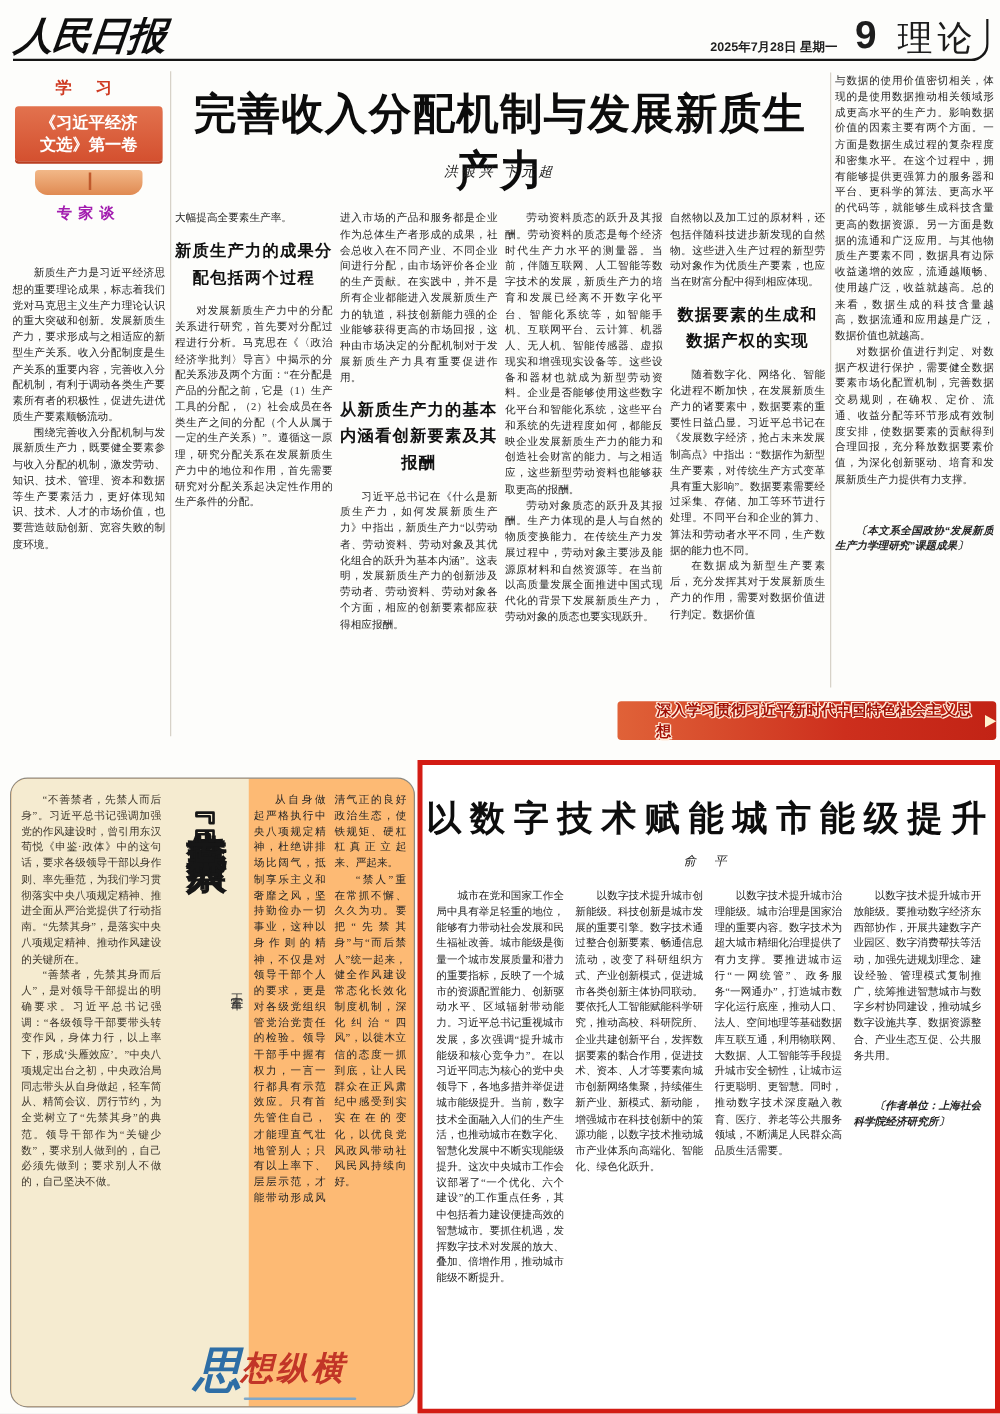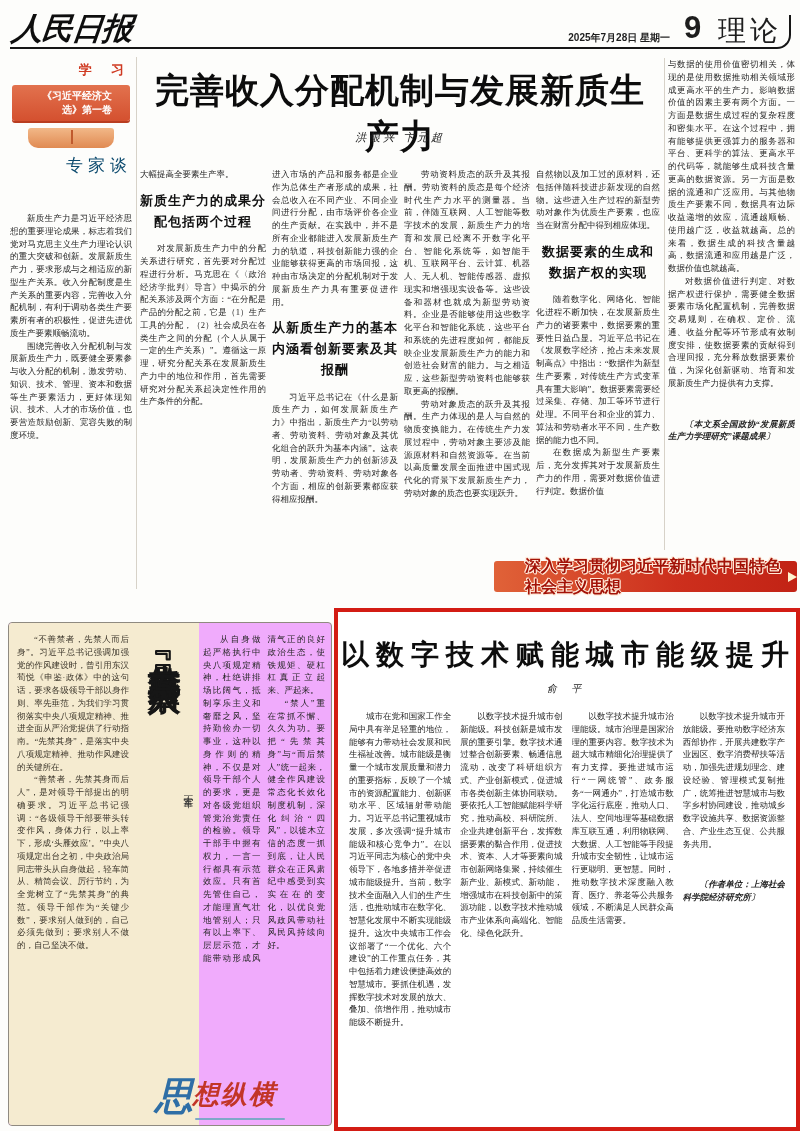--- a/index.html
+++ b/index.html
@@ -12,64 +12,64 @@
                border-bottom:2px solid #161616;border-right:2px solid #161616;
                border-bottom-right-radius:14px;}
   .hdr-date{position:absolute;left:540px;top:31px;width:130px;font-size:10px;font-weight:700;
             font-family:"Liberation Sans",sans-serif;text-align:right;}
   .hdr-page{position:absolute;left:684px;top:10px;font-size:31px;font-weight:900;
             font-family:"Liberation Sans",sans-serif;}
   .hdr-section{position:absolute;left:718px;top:12px;font-size:28px;font-weight:400;letter-spacing:4px;}
   
   .vrule{position:absolute;width:1px;background:#d7d2c8;}
   
-  .study{position:absolute;left:10px;top:57px;width:122px;height:148px;text-align:right;}
+  .study{position:absolute;left:10px;top:57px;width:122px;height:148px;text-align:center;}
   .study .xuexi{color:#cf3a22;font-size:13px;font-weight:700;letter-spacing:8px;margin-top:4px;}
   .study .ribbon{margin:6px 2px 0 2px;background:linear-gradient(180deg,#e2724e,#d4502f);
-                 color:#fff;font-size:10px;font-weight:700;padding:4px 18px;border-radius:3px;
+                 color:#fff;font-size:13px;font-weight:700;padding:4px 18px;border-radius:3px;
                  box-shadow:0 2px 0 #b93d20;}
   .study .book{width:86px;height:20px;margin:7px auto 0 auto;background:linear-gradient(180deg,#f2b888,#e08a52);
                border-radius:3px 3px 10px 10px;position:relative;}
   .study .book:before{content:"";position:absolute;left:50%;top:2px;width:2px;height:14px;background:#c05a2d;}
-  .study .zhuanjiatan{color:#0c4a6e;font-size:17px;font-weight:400;letter-spacing:5px;margin-top:6px;}
+  .study .zhuanjiatan{color:#a21caf;font-size:12px;font-weight:700;letter-spacing:5px;margin-top:6px;}
   .study-body{position:absolute;left:10px;top:212px;width:122px;height:378px;}
   
   .t{font-size:8.5px;line-height:1.5;text-align:justify;color:#262626;overflow:hidden;}
   .t p{margin:0;text-indent:2em;}
   .t p.noindent{text-indent:0;}
   .t p.note{font-weight:700;font-style:italic;margin-top:28px;}
   .subhead{font-size:13px;font-weight:900;text-align:center;line-height:1.6;letter-spacing:1px;
            margin:10px 0 10px 0;color:#111;}
   
   .headline{position:absolute;left:138px;top:68px;width:524px;text-align:center;
             font-family:"Liberation Sans","DejaVu Sans",sans-serif;
             font-size:34px;font-weight:900;letter-spacing:1px;color:#0c0c0c;}
   .byline{position:absolute;left:138px;top:130px;width:524px;text-align:center;
           font-size:11px;font-style:italic;letter-spacing:3px;color:#222;}
   .mcol{position:absolute;top:168px;width:126px;height:420px;}
   
   .banner{position:absolute;left:494px;top:561px;width:303px;height:31px;border-radius:3px;
           background:linear-gradient(90deg,#e06238,#cd2f1d 60%,#c22315);
           display:flex;align-items:center;justify-content:center;gap:5px;}
-  .banner .btxt{font-family:Liberation Serif, serif;font-size:16px;font-weight:900;color:#a31207;
+  .banner .btxt{font-family:Liberation Serif, serif;font-size:12px;font-weight:900;color:#a31207;
           text-shadow:-1px 0 #ffe9d8,1px 0 #ffe9d8,0 -1px #ffe9d8,0 1px #ffe9d8,1px 1px #ffe9d8,-1px -1px #ffe9d8;padding-left:31px;}
   .flag{width:0;height:0;border-left:9px solid #fff3cf;border-top:5px solid transparent;
         border-bottom:5px solid transparent;position:relative;}
   
   .redbox{position:absolute;left:334px;top:608px;width:458px;height:515px;background:#fff;
           border:4px solid #d31c14;}
   .hl-title{position:absolute;left:0;top:24px;width:100%;text-align:right;
             font-size:28px;font-weight:900;letter-spacing:7px;color:#0d0d0d;}
   .hl-byline{position:absolute;left:0;top:70px;width:100%;text-align:center;font-size:10px;
              font-style:italic;letter-spacing:6px;}
   .hl-cols{position:absolute;left:11px;top:98px;right:11px;bottom:10px;display:flex;gap:9px;}
   .hl-cols .c{flex:1;overflow:hidden;}
   
-  .tbox{position:absolute;left:8px;top:622px;width:322px;height:502px;background:#f0abfc;
-        border:1px solid #8f8a80;border-radius:4px;overflow:hidden;}
+  .tbox{position:absolute;left:8px;top:622px;width:322px;height:502px;background:#fdba74;
+        border:1px solid #8f8a80;border-radius:14px;overflow:hidden;}
   .cream{position:absolute;left:0;top:0;bottom:0;width:190px;background:#f5ebd0;}
   .quote-panel{position:absolute;left:8px;top:10px;width:112px;height:482px;color:#3b352a;}
   .quote-panel p{text-indent:2em;margin:0;}
   .vtitle-wrap{position:absolute;left:122px;top:14px;width:66px;height:474px;}
   .vtitle{writing-mode:vertical-rl;text-orientation:upright;font-size:33px;font-weight:900;
           line-height:1.05;letter-spacing:2px;color:#161616;height:430px;margin:0 auto;}
   .vauthor{position:absolute;right:2px;top:150px;writing-mode:vertical-rl;text-orientation:upright;
            font-size:10px;letter-spacing:2px;color:#333;}
   .tbody2{position:absolute;left:194px;top:10px;width:122px;height:432px;
           column-count:2;column-gap:7px;}

